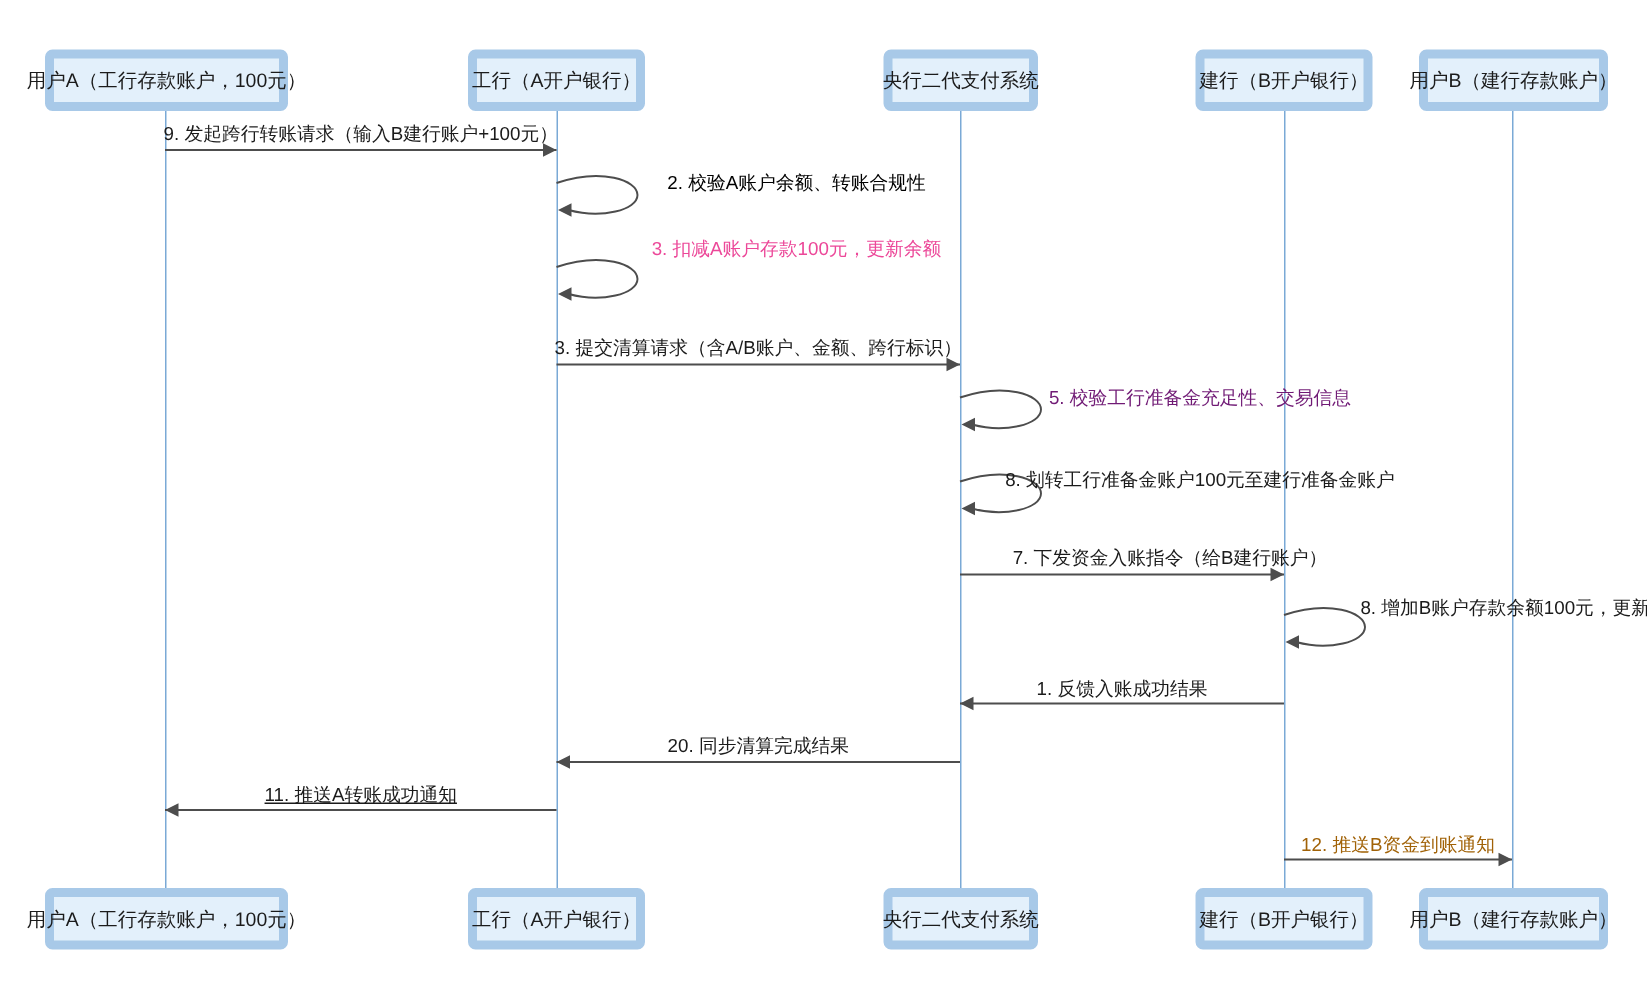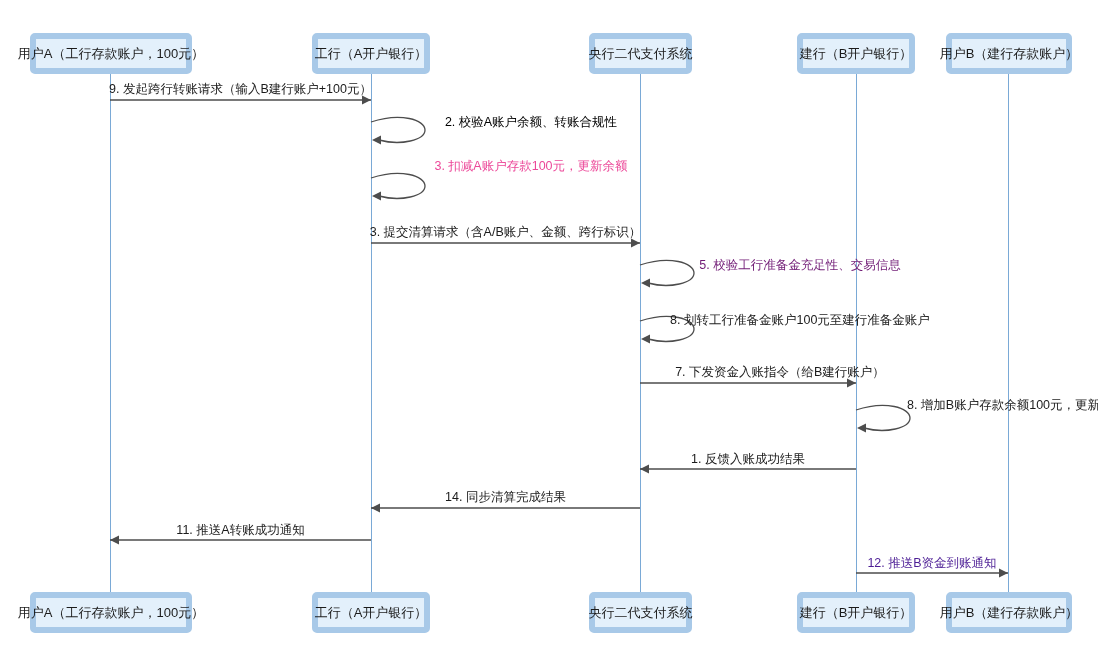--- a/index.html
+++ b/index.html
@@ -141,26 +141,26 @@
       <div class="msg-label" style="left: 1016px; top: 398px; color: rgb(27, 27, 27); transform: translateX(-50%);">8. 增加B账户存款余额100元，更新账户</div>
       <svg class="arrow-svg" width="216" height="16" style="left: 640px; top: 461px;">
         <line x1="216" y1="8" x2="0" y2="8" stroke="#4d4d4d" stroke-width="1.3"></line>
         <polygon points="0,8 9,3.5 9,12.5" fill="#4d4d4d"></polygon>
       </svg>
       <div class="msg-label" style="left: 748px; top: 452px; transform: translateX(-50%); color: rgb(27, 27, 27);">1. 反馈入账成功结果</div>
       <svg class="arrow-svg" width="269" height="16" style="left: 371px; top: 500px;">
         <line x1="269" y1="8" x2="0" y2="8" stroke="#4d4d4d" stroke-width="1.3"></line>
         <polygon points="0,8 9,3.5 9,12.5" fill="#4d4d4d"></polygon>
       </svg>
-      <div class="msg-label" style="left: 505.5px; top: 490px; transform: translateX(-50%); color: rgb(27, 27, 27);">14. 同步清算完成结果</div>
+      <div class="msg-label" style="left: 505.5px; top: 490px; transform: translateX(-50%); color: rgb(27, 27, 27);">20. 同步清算完成结果</div>
       <svg class="arrow-svg" width="261" height="16" style="left: 110px; top: 532px;">
         <line x1="261" y1="8" x2="0" y2="8" stroke="#4d4d4d" stroke-width="1.3"></line>
         <polygon points="0,8 9,3.5 9,12.5" fill="#4d4d4d"></polygon>
       </svg>
-      <div class="msg-label" style="left: 240.5px; top: 523px; transform: translateX(-50%); color: rgb(27, 27, 27);">11. 推送A转账成功通知</div>
+      <div class="msg-label" style="left: 240.5px; top: 523px; transform: translateX(-50%); color: rgb(27, 27, 27); text-decoration: underline;">11. 推送A转账成功通知</div>
       <svg class="arrow-svg" width="152" height="16" style="left: 856px; top: 565px;">
         <line x1="0" y1="8" x2="152" y2="8" stroke="#4d4d4d" stroke-width="1.3"></line>
         <polygon points="152,8 143,3.5 143,12.5" fill="#4d4d4d"></polygon>
       </svg>
-      <div class="msg-label" style="left: 932px; top: 556px; transform: translateX(-50%); color: #4c1d95;">12. 推送B资金到账通知</div>
+      <div class="msg-label" style="left: 932px; top: 556px; transform: translateX(-50%); color: #a16207;">12. 推送B资金到账通知</div>
     </div>
 
 </div>
 
 </body></html>

